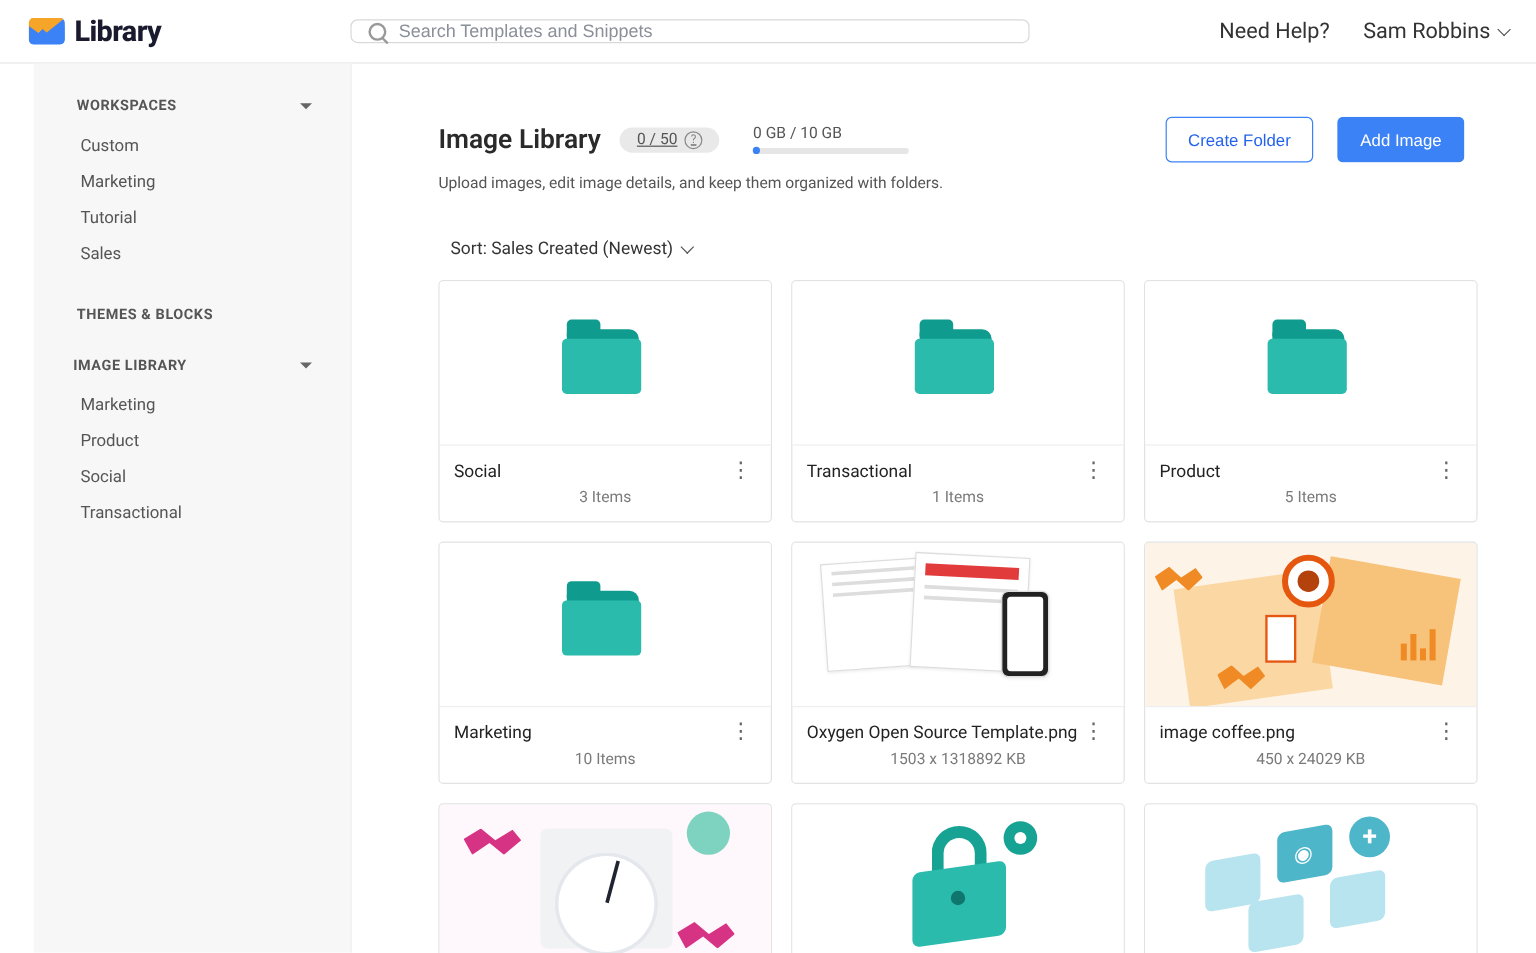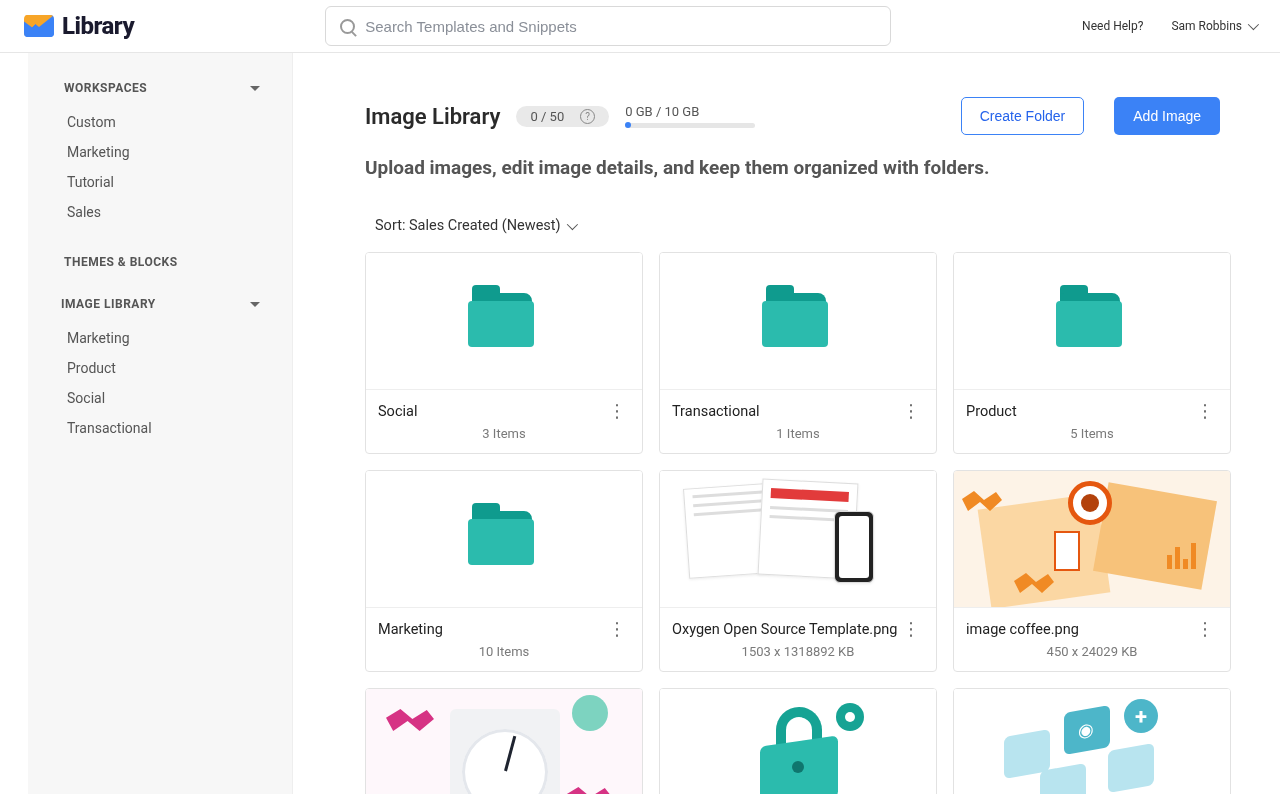--- a/index.html
+++ b/index.html
@@ -30,30 +30,30 @@
   clip-path: polygon(0 0,100% 0,50% 55%);
 }
 .logo-mark::after {
   content:""; position:absolute; inset:0;
   background:#3b82f6;
   clip-path: polygon(0 100%,100% 100%,100% 30%,50% 80%,0 30%);
 }
 .logo-text { font-size: 24px; font-weight: 800; color:#1a1a2e; letter-spacing:-0.5px; }
 .search-wrap { flex:1; display:flex; justify-content:center; }
 .search {
-  width: 566px; height: 40px;
+  width: 566px; height: 20px;
   border: 1px solid #d9d9d9; border-radius: 6px;
   display:flex; align-items:center; padding: 0 14px; gap: 10px;
   color:#888;
 }
 .search input {
   border:none; outline:none; flex:1; font-size:15px; color:#333; background:transparent;
 }
 .search input::placeholder { color:#8a8f98; }
-.top-right { display:flex; align-items:center; gap:28px; font-size:12px; color:#333; }
+.top-right { display:flex; align-items:center; gap:28px; font-size:18px; color:#333; }
 .user-menu { display:flex; align-items:center; gap:6px; }
 
 .main { display:flex; height: calc(100% - 53px); padding-left: 28px; }
 .sidebar {
   width: 265px; background:#f7f7f7; border-right:1px solid #eee;
   padding: 28px 0 0 0; overflow-y:auto;
 }
 .side-section { margin-bottom: 28px; }
 .side-head {
   display:flex; align-items:center; justify-content:space-between;
@@ -66,34 +66,34 @@
 }
 .side-item.active {
   border-left-color:#3b82f6; color:#222; font-weight:500;
 }
 
 .content { flex:1; overflow-y:auto; padding: 44px 60px 40px 72px; }
 .page-header { display:flex; align-items:center; gap:16px; }
 .page-title { font-size:22px; font-weight:600; color:#2a2a2a; }
 .pill {
   background:#e9e9e9; border-radius:999px; padding:3px 14px;
-  font-size:13px; color:#555; display:flex; align-items:center; gap:16px;
-}
-.storage { margin-left:0; }
+  font-size:13px; color:#555; display:flex; align-items:center; gap:6px;text-decoration:underline;
+}
+.storage { margin-left:12px; }
 .storage-text { font-size:13px; color:#555; margin-bottom:4px; }
 .storage-bar { width:130px; height:5px; background:#e6e6e6; border-radius:4px; position:relative; }
 .storage-bar::before { content:""; position:absolute; left:0; top:-1px; width:6px; height:6px; border-radius:50%; background:#3b82f6; }
-.header-actions { margin-left:auto; display:flex; gap:30px; }
+.header-actions { margin-left:auto; display:flex; gap:20px; }
 .btn {
   height:38px; padding: 0 18px; border-radius:5px; font-size:14px; font-weight:500;
   display:flex; align-items:center; cursor:pointer; border:1px solid transparent;
 }
 .btn-outline { background:#fff; border-color:#3b82f6; color:#2563eb; }
 .btn-primary { background:#3b82f6; color:#fff; }
-.page-desc { margin-top:21px; font-size:19px; color:#555;font-weight:bold; }
+.page-desc { margin-top:10px; font-size:13px; color:#555; }
 
 .sort-row { margin-top:38px; display:flex; align-items:center; gap:6px; font-size:14.5px; color:#333; padding-left:10px;}
 .grid {
   margin-top:18px; display:grid; grid-template-columns: repeat(3, 278px);
   gap: 16px;
 }
 .card {
   border:1px solid #e2e2e2; border-radius:4px; background:#fff;
   display:flex; flex-direction:column; overflow:hidden;
 }

